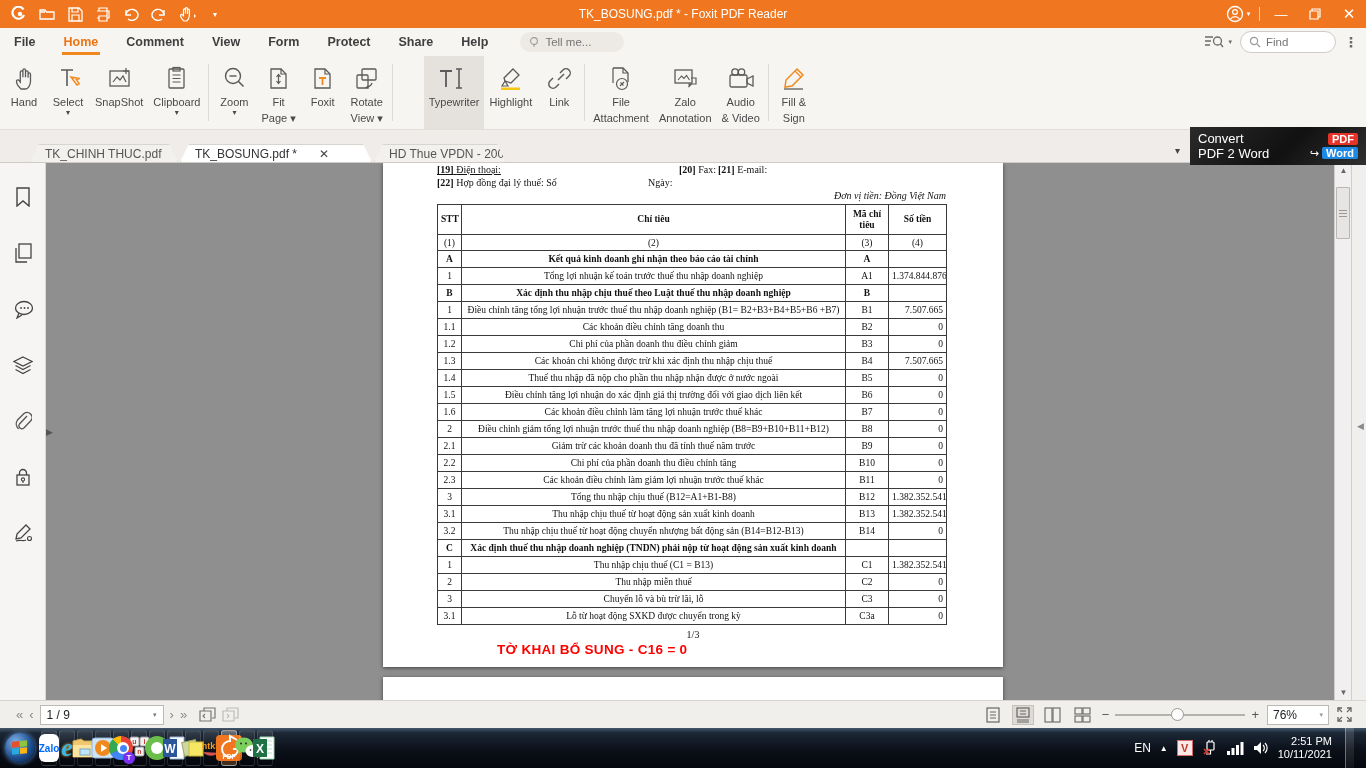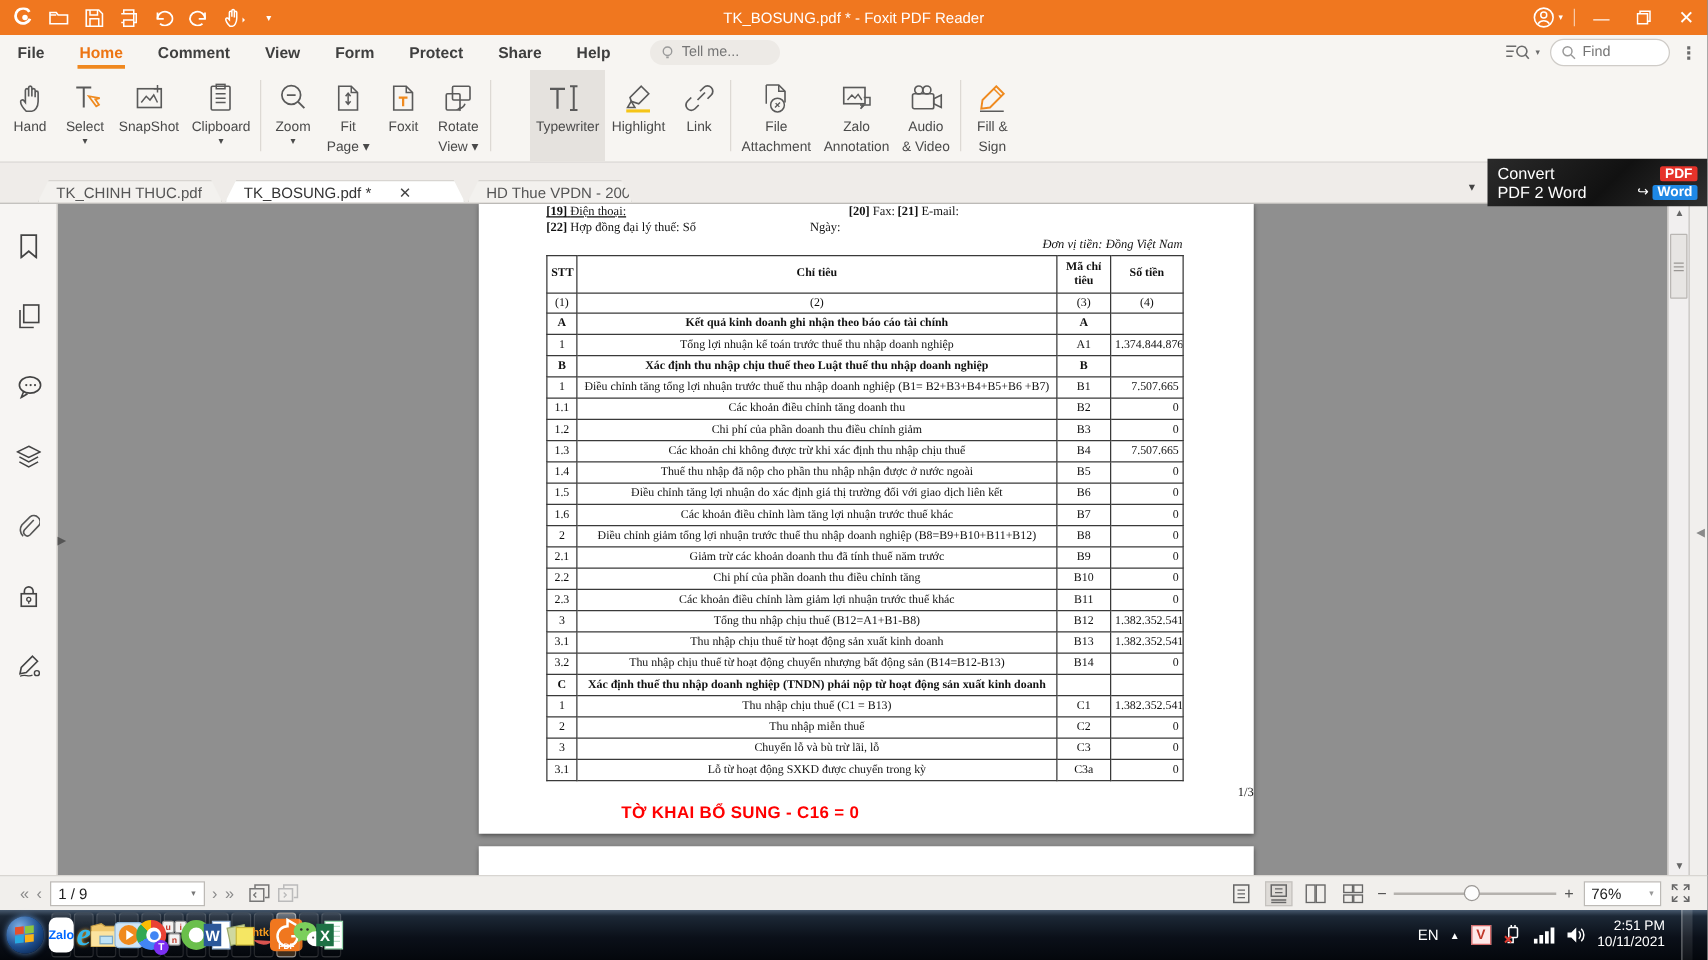--- a/index.html
+++ b/index.html
@@ -86,21 +86,21 @@
     font-size:9.5px; color:#111; table-layout:fixed; }
   #tax-table td, #tax-table th { border:1px solid #3a3a3a; padding:0 3px; overflow:hidden; white-space:nowrap; }
   #tax-table th { font-weight:bold; text-align:center; height:30px; white-space:normal; line-height:11px; }
   .idx-row td { text-align:center; height:16px; }
   .data-row td { height:17px; }
   .data-row td.c-stt { text-align:center; width:24px; }
   .data-row td.c-label { text-align:center; }
   .data-row td.c-code { text-align:center; }
   .data-row td.c-amt { text-align:right; }
   .data-row.bold td { font-weight:bold; }
-  #page-ind { position:absolute; left:0; width:620px; top:466px; text-align:right; font-size:10px; }
+  #page-ind { position:absolute; left:0; width:620px; top:466px; text-align:center; font-size:10px; }
   #red-note { position:absolute; left:114px; top:479px; font-size:13.5px; font-weight:bold; color:#ff0000;
     font-family:"Liberation Sans","DejaVu Sans",sans-serif; letter-spacing:.3px; }
 
   
   #statusbar { position:absolute; left:0; top:700px; width:1366px; height:28px; background:#f1efec;
     border-top:1px solid #d8d5d1; display:flex; align-items:center; color:#555; }
   .st-left { display:flex; align-items:center; gap:6px; padding-left:16px; }
   .nav-gl { font-size:13px; color:#8a8a8a; }
   #page-box { width:124px; height:20px; border:1px solid #bdbab6; background:#fff; display:flex; align-items:center;
     padding:0 6px; font-size:12px; color:#222; justify-content:space-between; }

